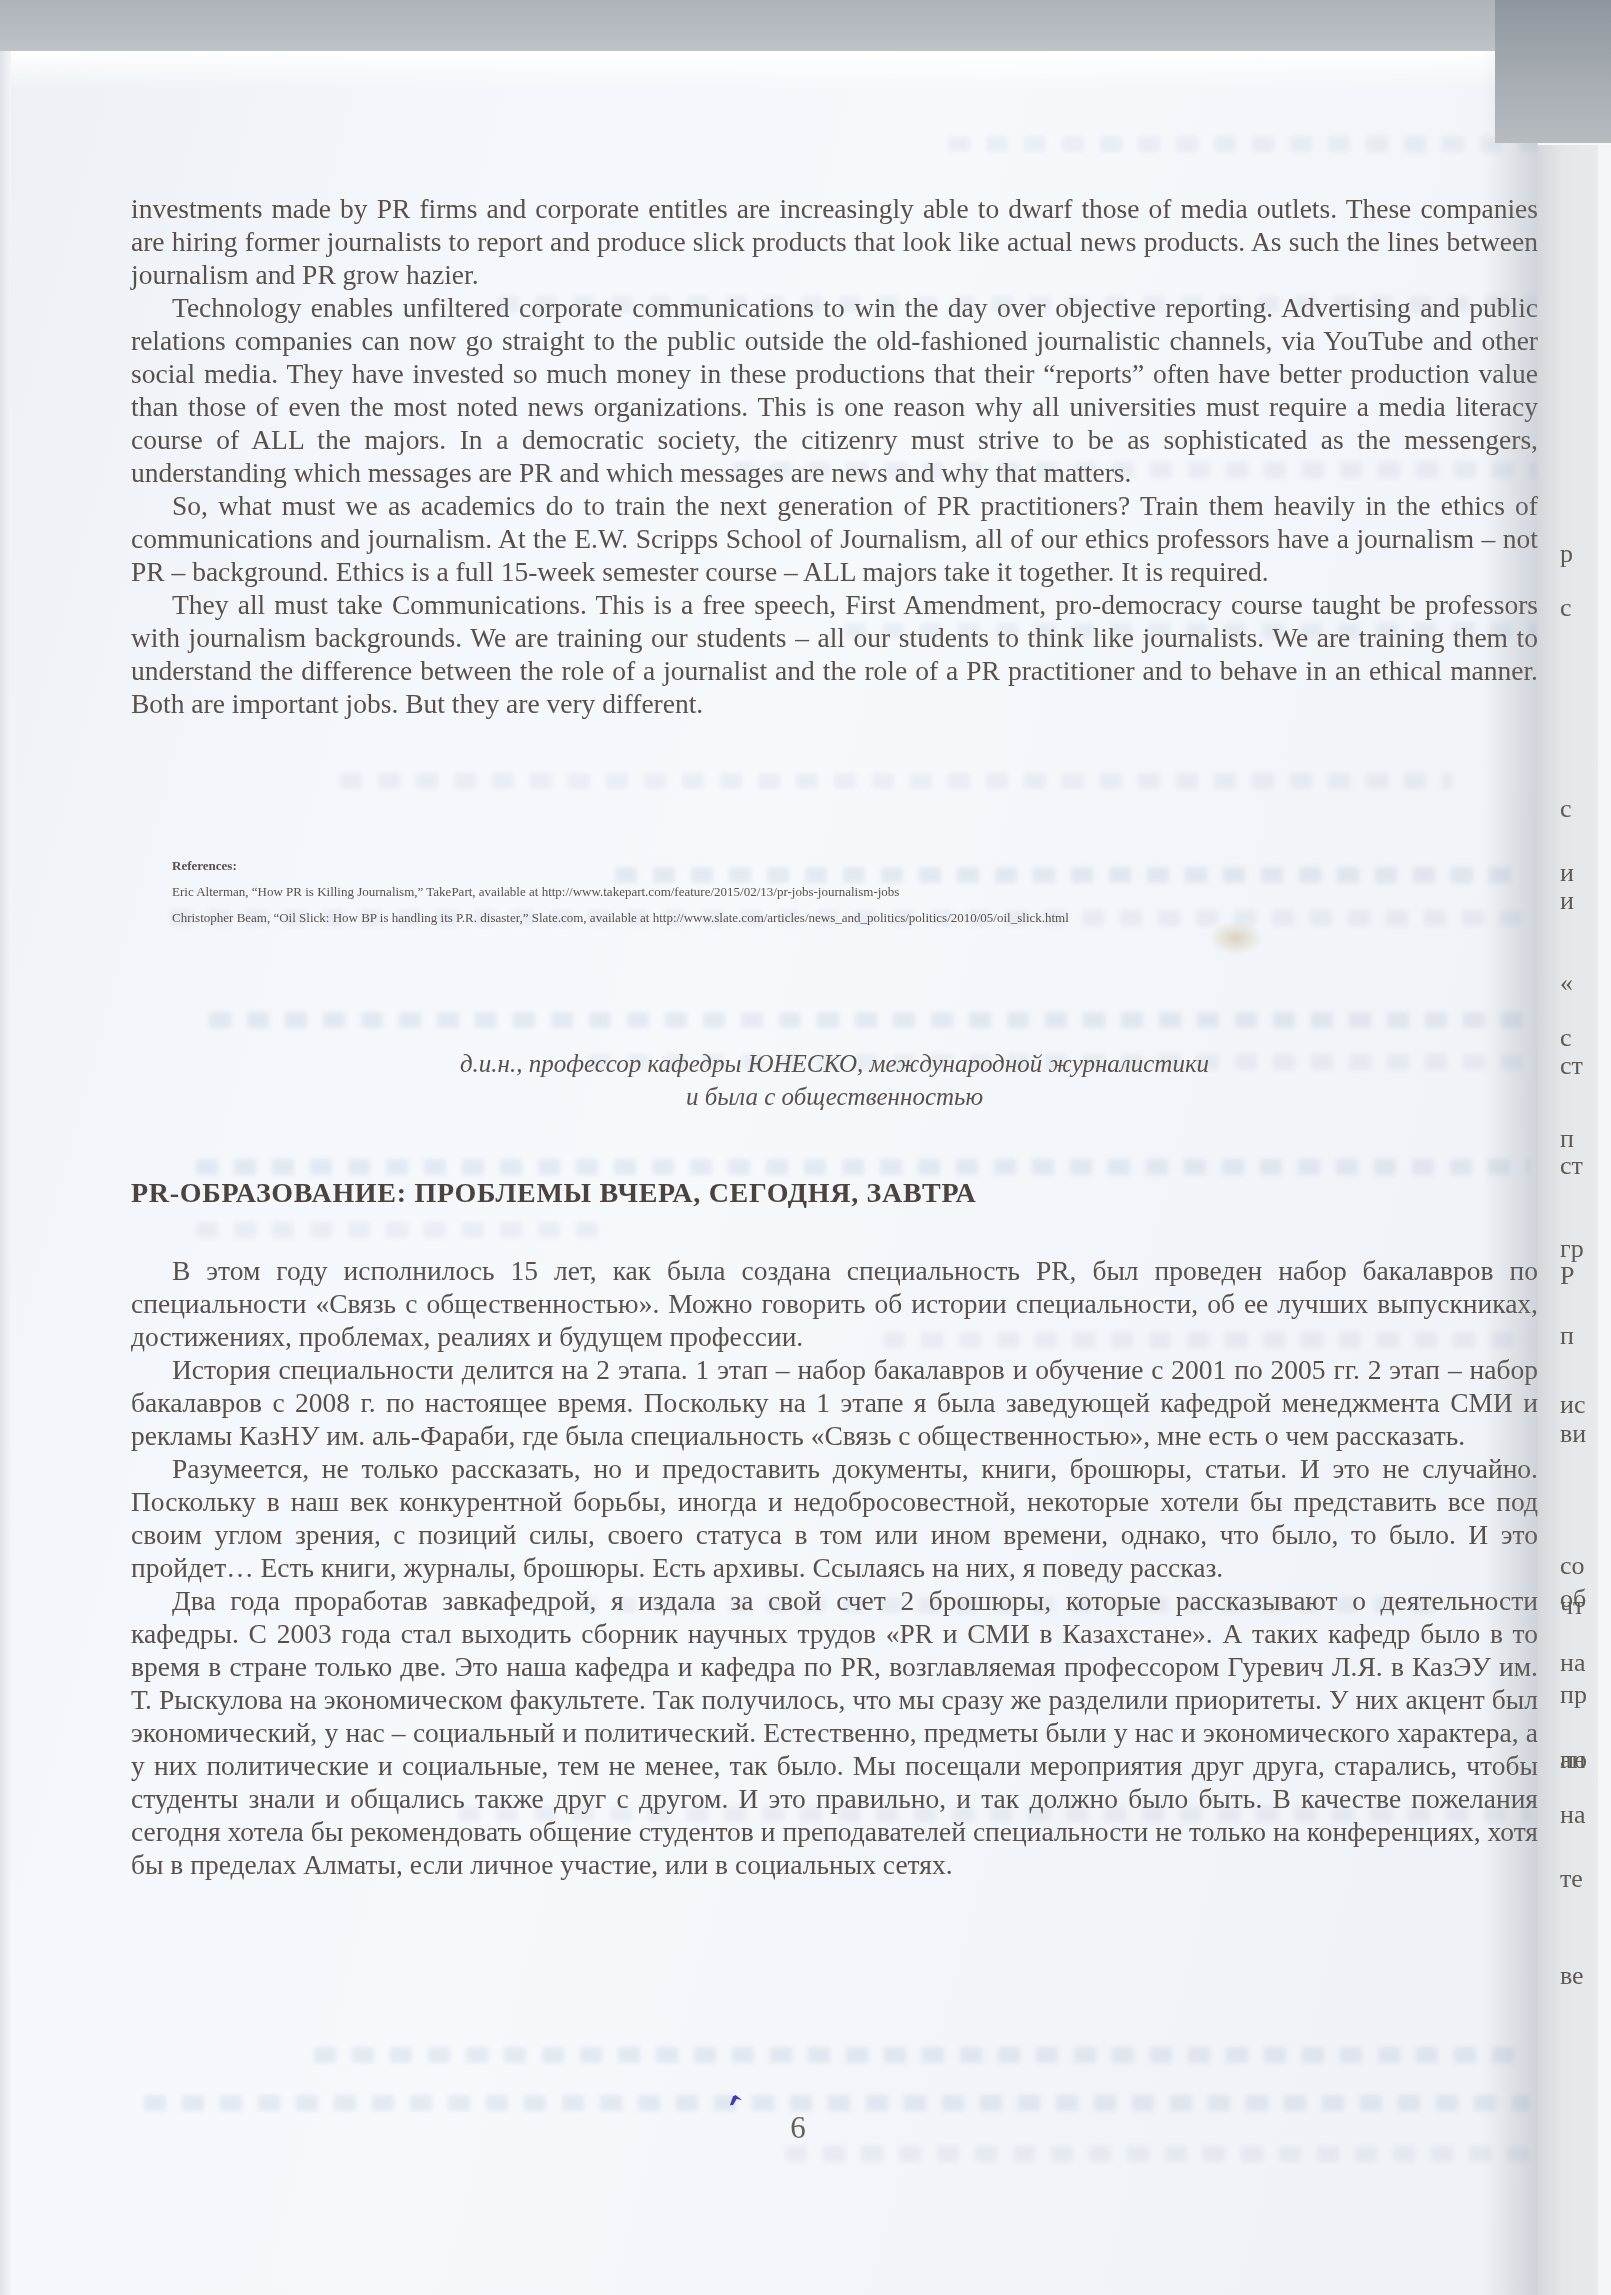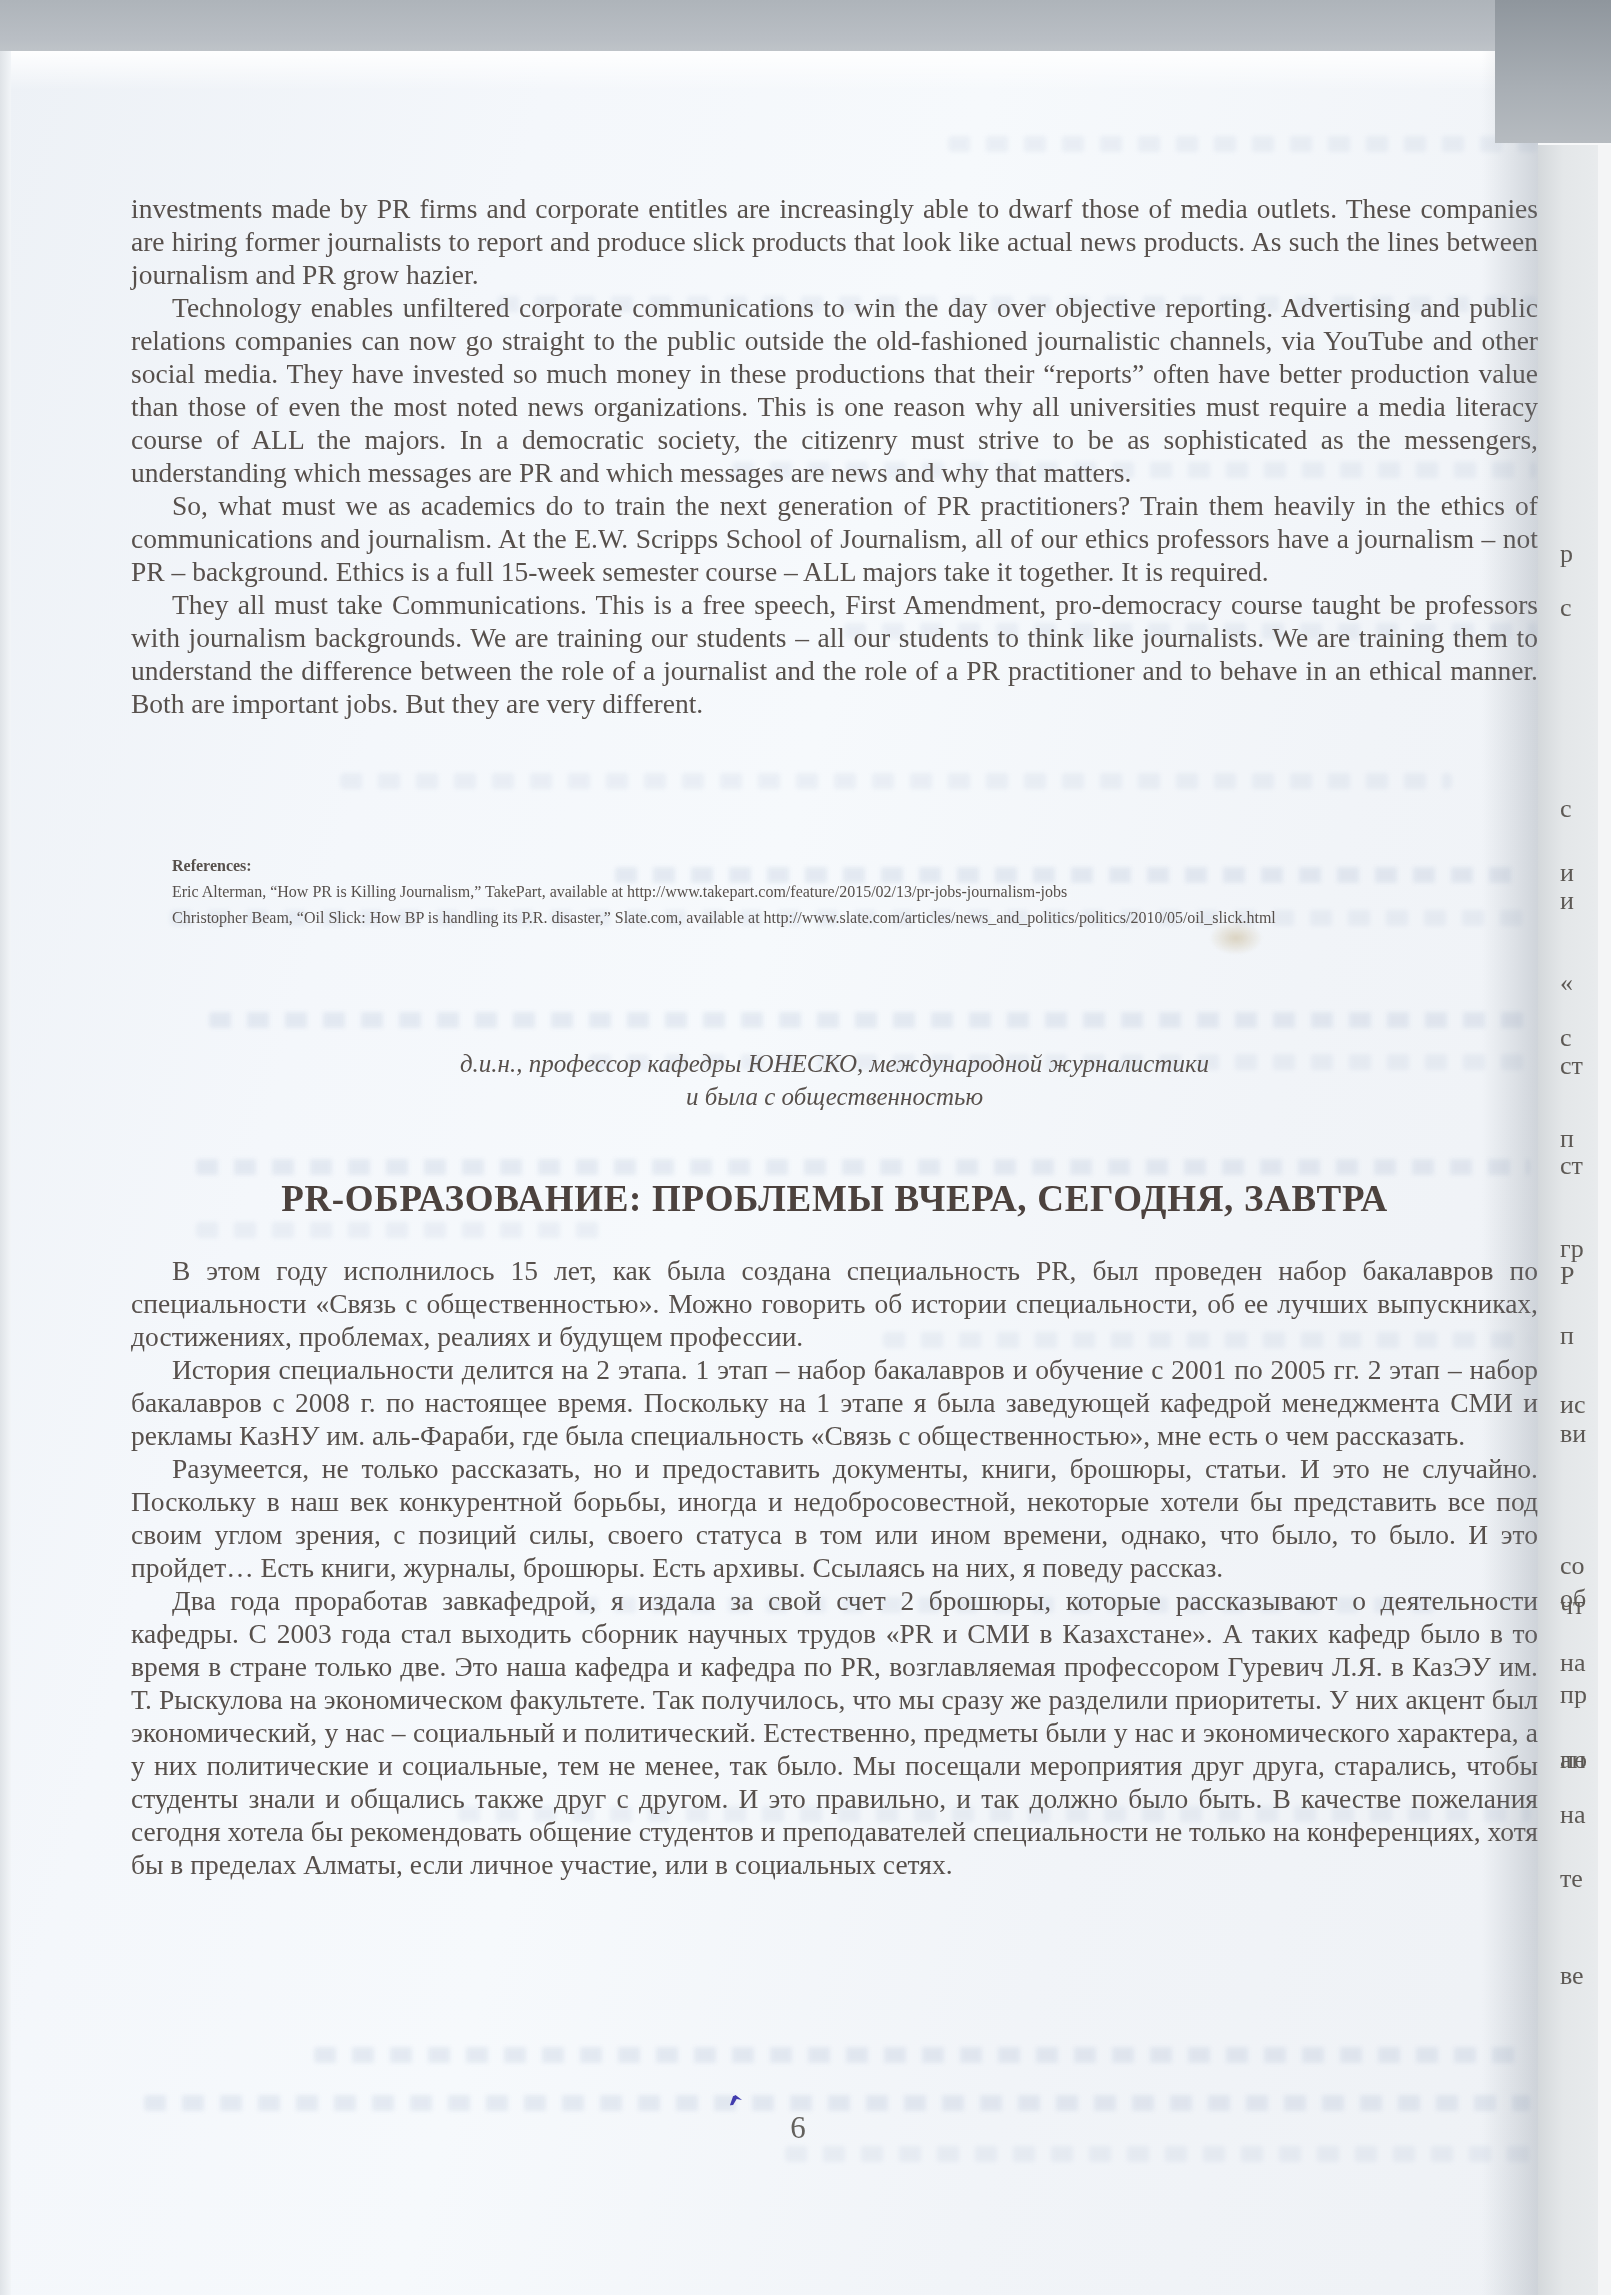--- a/index.html
+++ b/index.html
@@ -24,28 +24,28 @@
   .next-page{position:absolute;right:0;top:143px;width:73px;height:2153px;
         background:linear-gradient(90deg,#d4d8db,#e4e7e9 35%,#e7eaec 75%,#eceeef);
         border-top:2px solid #f7f8f9;}
   .sliver-edge{position:absolute;right:0;top:0;width:13px;height:100%;background:#f4f5f6;}
   .frag{position:absolute;left:22px;color:#5d5955;font-size:26px;line-height:26px;white-space:nowrap;}
   
   .textcol{position:absolute;left:131px;width:1407px;color:#57504c;}
   .en-body{top:192px;font-size:27.5px;line-height:33px;text-align:justify;}
   .en-body p,.ru-body p{margin:0;text-indent:41px;}
   .no-indent{text-indent:0 !important;}
-  .refs{top:853px;font-size:16px;line-height:26px;text-align:justify;}
+  .refs{top:853px;font-size:13px;line-height:26px;text-align:justify;}
   .refs p{margin:0;text-indent:41px;overflow-wrap:anywhere;}
   .refs .refs-heading{font-weight:bold;}
   .author-block{top:1043px;text-align:center;}
   .author-name{font-size:26px;font-weight:bold;line-height:29px;margin:0;}
   .affiliation{font-size:25px;font-style:italic;line-height:33px;margin:0;}
   .affiliation-wrap{margin-top:3.9px;}
-  .article-title{top:1177px;text-align:center;font-size:37px;font-weight:bold;
+  .article-title{top:1177px;text-align:left;font-size:28px;font-weight:bold;
         letter-spacing:0.7px;color:#4c423e;}
   .ru-body{top:1254px;font-size:27.5px;line-height:33px;text-align:justify;}
   .page-number{position:absolute;left:752px;top:2110px;width:92px;text-align:center;
         font-size:31px;color:#63615d;}
   
   .pen-mark{position:absolute;left:729px;top:2095px;width:13px;height:9.8px;background:#423cae;
         clip-path:polygon(0 100%,35% 10%,55% 0,100% 60%,60% 42%,25% 100%);transform:rotate(-8deg);}
   .smudge{position:absolute;left:1209px;top:921px;width:54px;height:34px;border-radius:50%;
         background:radial-gradient(ellipse at center,rgba(198,182,146,.55),rgba(198,182,146,0) 70%);
         filter:blur(1.3px);}

